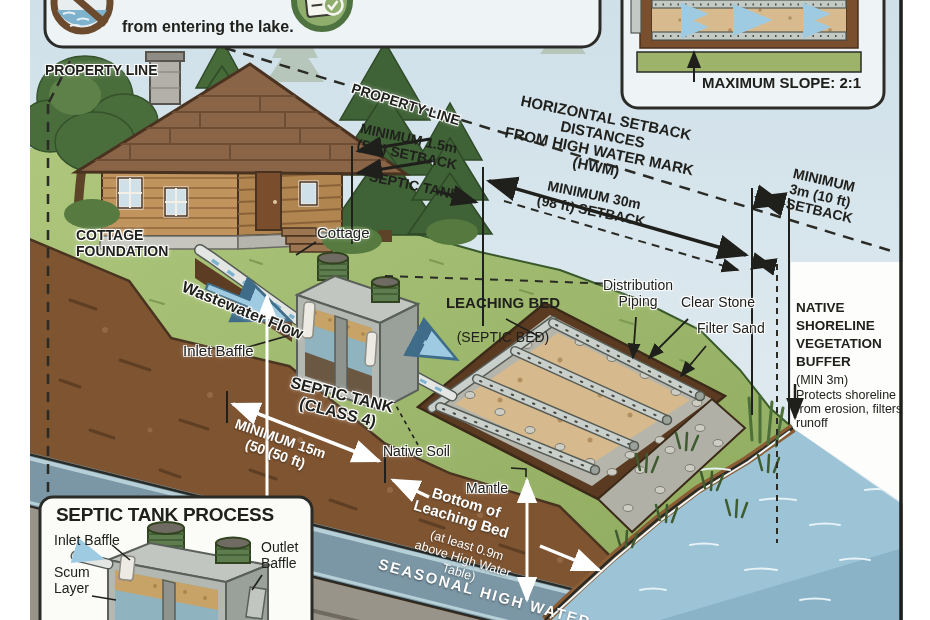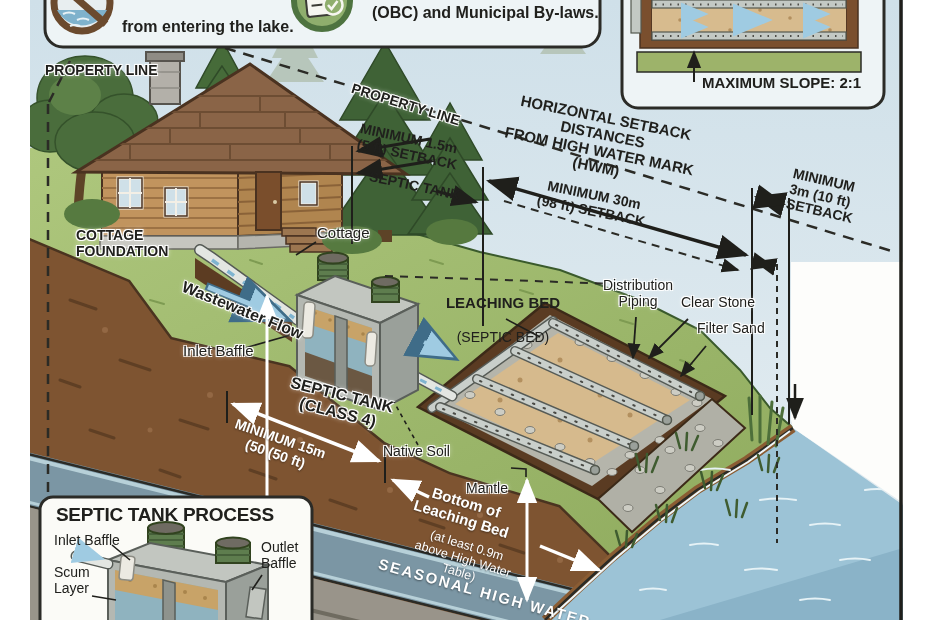--- a/index.html
+++ b/index.html
@@ -505,23 +505,27 @@
 <div class="lbl s14 halo" style="left:697px;top:321px;">Filter Sand</div>
 <div class="lbl s14 halo" style="left:383px;top:444px;">Native Soil</div>
 <div class="lbl s14 halo" style="left:466px;top:481px;">Mantle</div>
 <div class="lbl b s14 ctr wht" style="left:228px;top:413px;width:116px;transform:rotate(19deg);">MINIMUM 15m
 (50 (50 ft)</div>
 <div class="lbl b s15 ctr wht" style="left:416px;top:479px;width:110px;transform:rotate(17deg);">Bottom of
 Leaching Bed</div>
 <div class="lbl s12 ctr wht" style="left:404px;top:519px;width:136px;transform:rotate(17deg);">(at least 0.9m
 above High Water Table)</div>
 <div class="lbl b s15 wht" style="left:381px;top:556px;transform:rotate(15.5deg);letter-spacing:2px;">SEASONAL HIGH WATER</div>
+<div class="lbl" style="left:796px;top:280px;width:108px;">
+  <span class="b s13">NATIVE SHORELINE VEGETATION BUFFER</span>
+  <span class="s12">(MIN 3m)</span>
+  <div class="s12" style="margin-top:1px;">Protects shoreline from erosion, filters runoff</div>
+</div>
 
 <div class="lbl s16" style="left:122px;top:18px;font-weight:600;">from entering the lake.</div>
-<div class="lbl s16" style="left:372px;top:4px;font-weight:600;">(OBC) and Municipal By-laws.</div>
 <div class="lbl b s15" style="left:702px;top:75px;">MAXIMUM SLOPE: 2:1</div>
 
 <div class="lbl b s19" style="left:56px;top:504px;">SEPTIC TANK PROCESS</div>
 <div class="lbl s14" style="left:54px;top:533px;">Inlet Baffle</div>
 <div class="lbl s14" style="left:261px;top:540px;">Outlet
 Baffle</div>
 <div class="lbl s14" style="left:54px;top:565px;">Scum
 Layer</div>
 
 </div>

